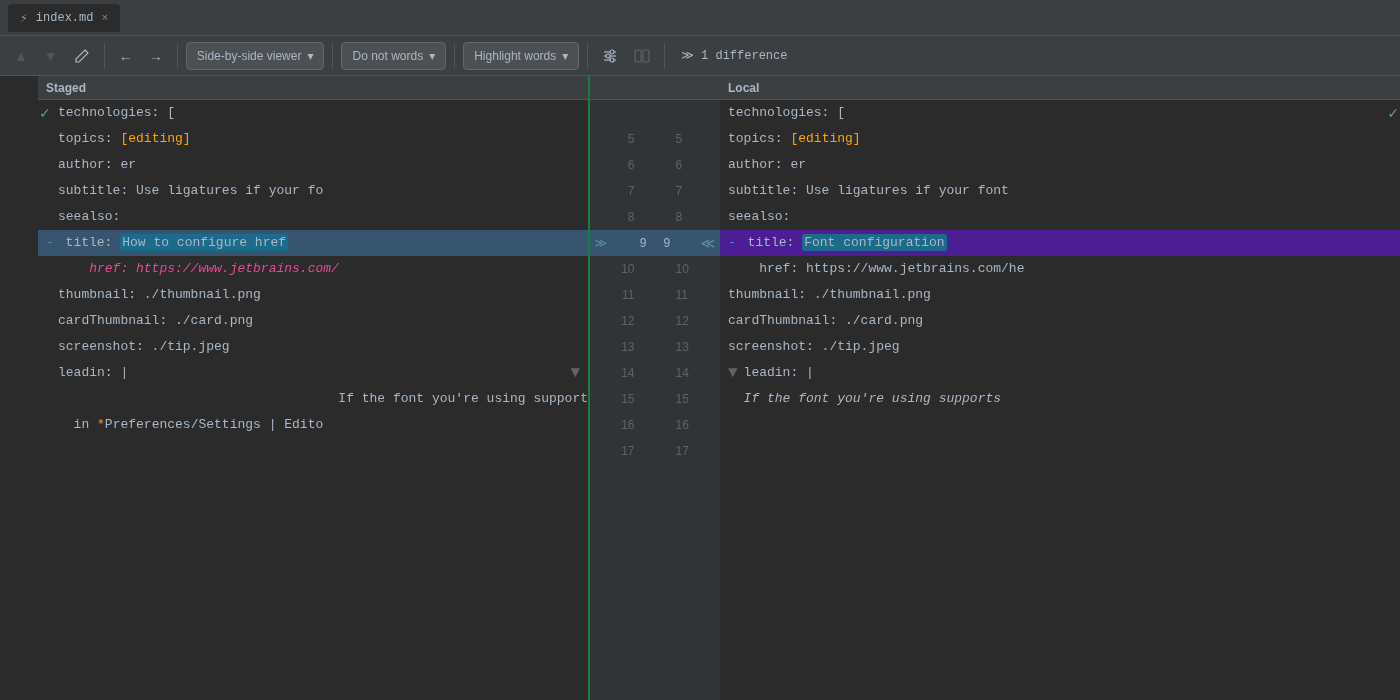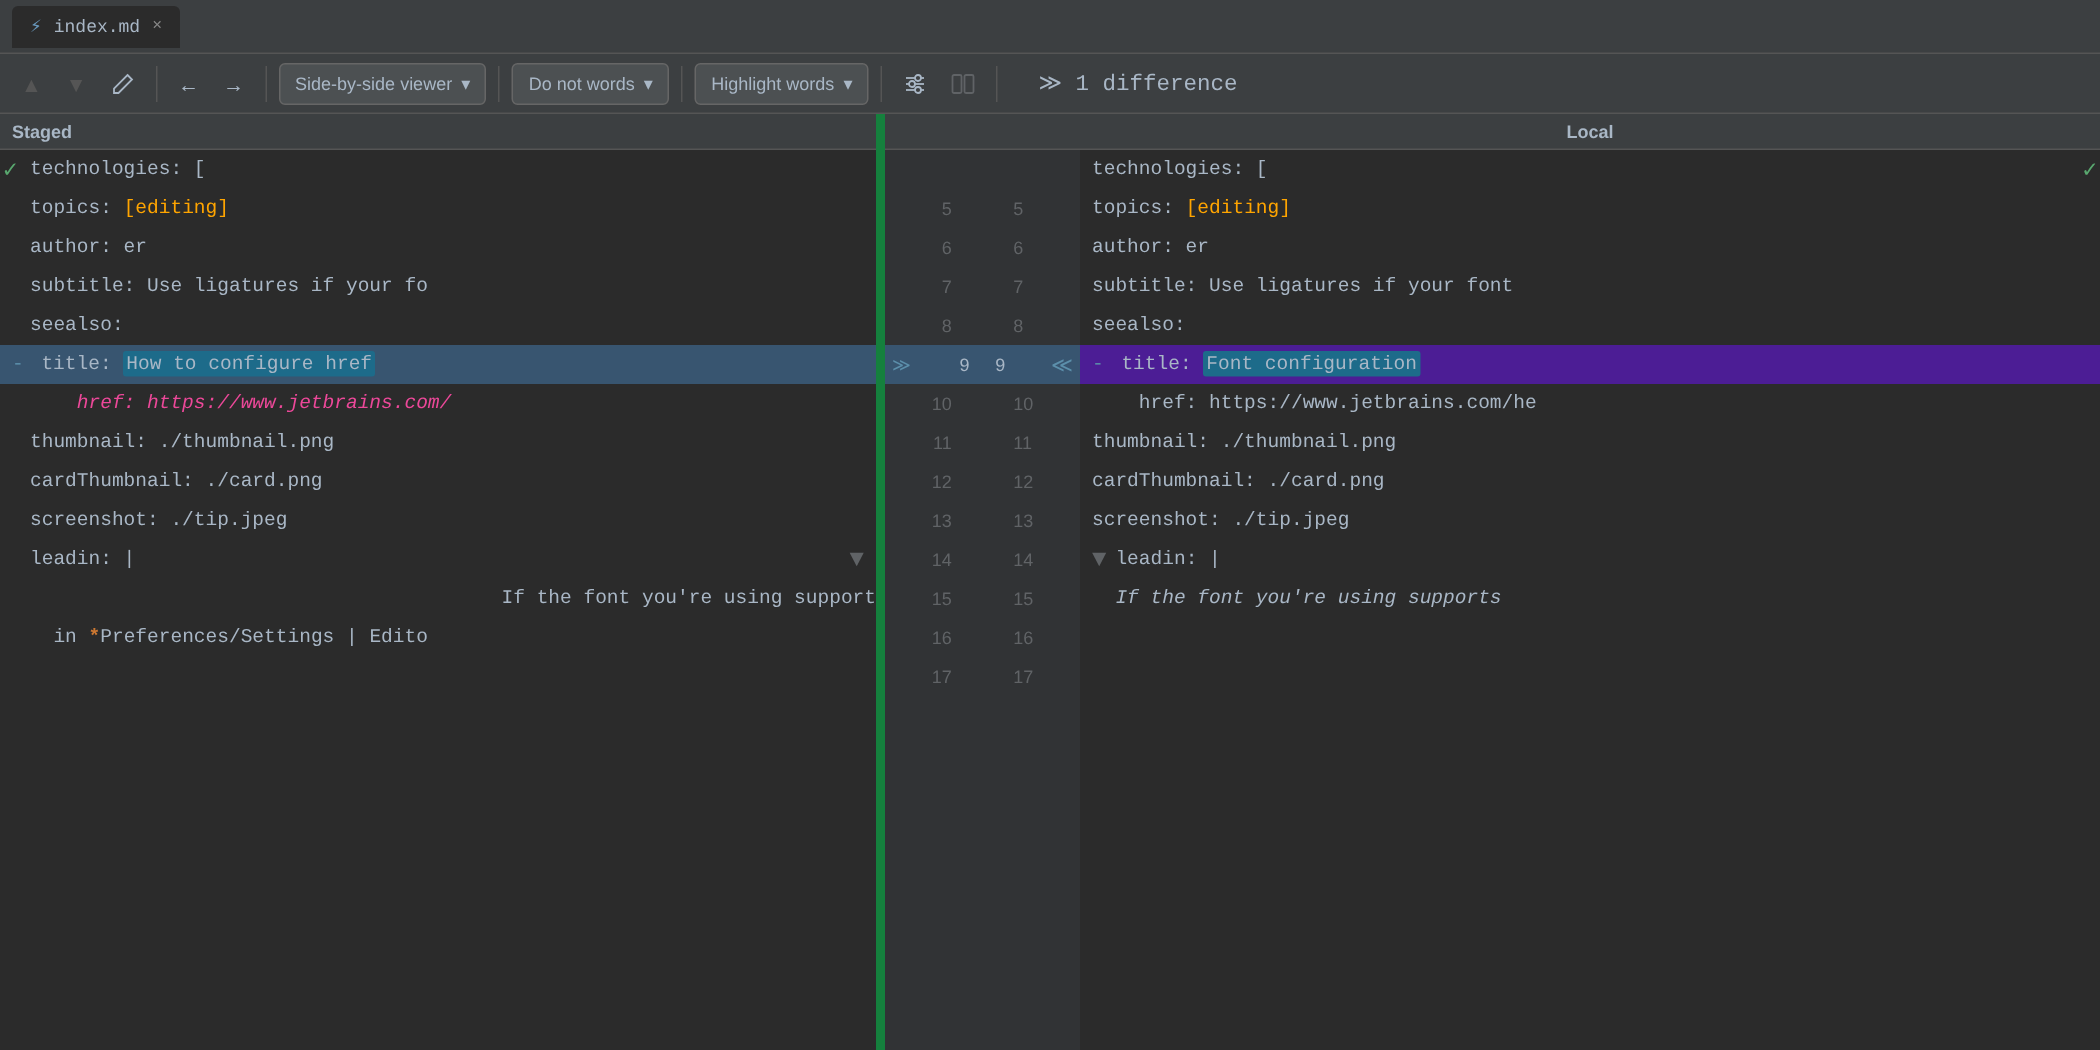--- a/index.html
+++ b/index.html
@@ -83,22 +83,22 @@
 
     .toolbar-sep {
       width: 1px;
       height: 24px;
       background: #555;
       margin: 0 4px;
     }
 
     .difference-text {
       color: #a9b7c6;
-      font-size: 15px;
-      margin-left: 19px;
+      font-size: 12px;
+      margin-left: 8px;
     }
 
     
     .diff-viewer {
       display: flex;
       height: calc(700px - 76px);
       overflow: hidden;
     }
 
     
@@ -113,22 +113,23 @@
       display: flex;
       align-items: center;
       font-family: Arial, sans-serif;
     }
 
     
     .left-panel {
       width: 590px;
       display: flex;
       flex-direction: column;
-      border-right: 6px solid #15803d;
+      border-right: 2px solid #15803d;
       flex-shrink: 0;
+      padding-left: 38px;
     }
 
     
     .center-gutter {
       width: 130px;
       background: #313335;
       display: flex;
       flex-direction: column;
       flex-shrink: 0;
     }
@@ -457,21 +458,21 @@
     <div class="gutter-line">
       <div class="gutter-nums">
         <span class="left-num">17</span>
         <span class="right-num">17</span>
       </div>
     </div>
   </div>
 
   <div class="right-panel">
     <div class="panel-header">
-      <span style="flex:1; text-align:center;">Local</span>
+      <span style="flex:1; text-align:left;">Local</span>
     </div>
     <div class="code-area">
 
       <div class="code-line" style="position:relative;">
         <span class="line-content" style="padding-left:8px; color:#a9b7c6;">technologies: [</span>
         <span class="checkmark-right">✓</span>
       </div>
 
       <div class="code-line">
         <span class="line-content" style="padding-left:8px;"><span style="color:#a9b7c6;">topics: </span><span style="color:#ffa500;">[editing]</span></span>

